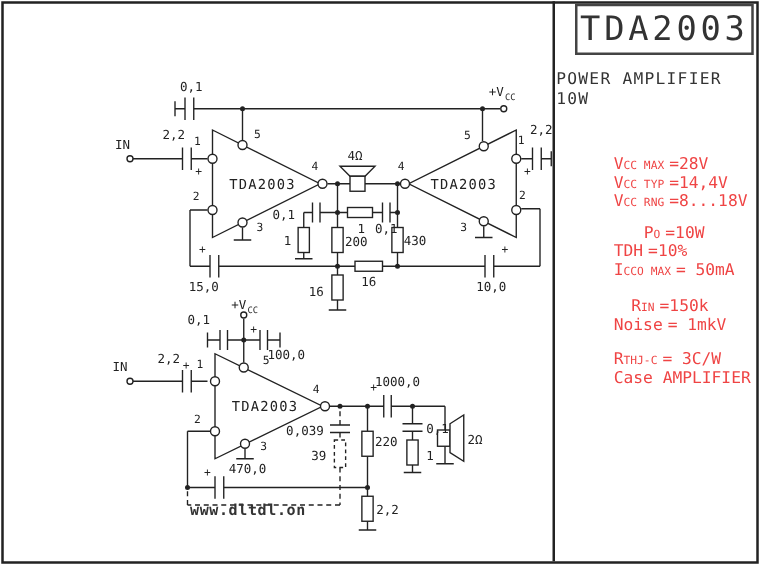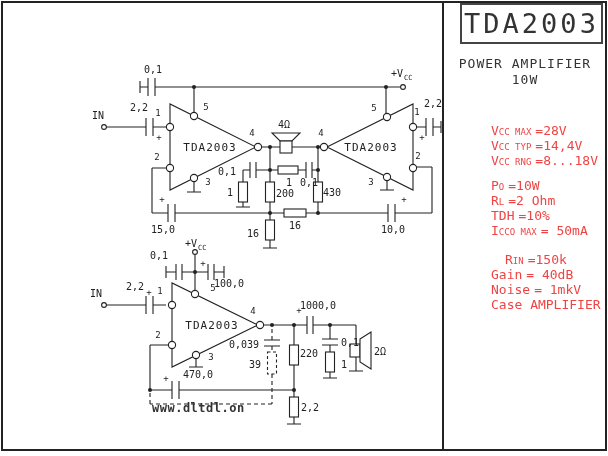--- a/index.html
+++ b/index.html
@@ -5,28 +5,28 @@
   html,body{margin:0;padding:0;background:#fff;}
   #page{position:relative;width:608px;height:456px;background:#fff;overflow:hidden;
         font-family:"DejaVu Sans Mono", monospace;color:#222;}
   #frame{position:absolute;left:1px;top:1px;width:602px;height:446px;border:2px solid #222;}
   #divider{position:absolute;left:442px;top:1px;width:2px;height:448px;background:#222;}
   #schematic-svg{position:absolute;left:0;top:0;}
   
   #title-box{position:absolute;left:460px;top:3px;width:143px;height:41px;border:2px solid #444;
              display:flex;align-items:center;justify-content:center;box-sizing:border-box;}
   #title-box .t{font-size:27px;letter-spacing:3px;color:#333;font-weight:normal;}
-  #subtitle{position:absolute;left:445px;top:56px;width:160px;text-align:center;
+  #subtitle{position:absolute;left:445px;top:56px;width:160px;text-align:left;
             font-size:13px;letter-spacing:1px;color:#333;line-height:16px;}
   #specs{position:absolute;left:491px;top:122px;color:#ef4444;}
   .spec-line{height:15px;line-height:15px;white-space:nowrap;}
   .spec-line .sym{font-size:13px;}
   .spec-line .sub{font-size:9px;letter-spacing:0;}
   .spec-line .val{font-size:13px;white-space:pre;margin-left:4px;}
-  .g2{margin-top:10px;} .g3{margin-top:16px;} .g4{margin-top:14px;margin-left:14px;} .g5{margin-top:12px;}
+  .g2{margin-top:10px;margin-left:24px;} .g3{margin-top:16px;} .g4{margin-top:14px;margin-left:14px;} .g5{margin-top:12px;}
   
   .wire{fill:none;stroke:#222;stroke-width:1.1;}
   .wire-dash{fill:none;stroke:#222;stroke-width:1.1;stroke-dasharray:4 3;}
   .comp{fill:#fff;stroke:#222;stroke-width:1.1;}
   .comp-dash{fill:#fff;stroke:#222;stroke-width:1.1;stroke-dasharray:3 2.5;}
   .pin{fill:#fff;stroke:#222;stroke-width:1.1;}
   .dot{fill:#222;stroke:none;}
   .term{fill:#fff;stroke:#222;stroke-width:1.1;}
   .tri{fill:none;stroke:#222;stroke-width:1.1;stroke-linejoin:miter;}
   text{font-family:"DejaVu Sans Mono", monospace;fill:#222;font-size:10px;}
@@ -227,21 +227,20 @@
   <div id="subtitle">
     <div>POWER AMPLIFIER</div>
     <div>10W</div>
   </div>
 
   <div id="specs">
     <div class="spec-line"><span class="sym">V</span><span class="sub">CC MAX</span><span class="val">=28V</span></div>
     <div class="spec-line"><span class="sym">V</span><span class="sub">CC TYP</span><span class="val">=14,4V</span></div>
     <div class="spec-line"><span class="sym">V</span><span class="sub">CC RNG</span><span class="val">=8...18V</span></div>
     <div class="spec-line g2"><span class="sym">P</span><span class="sub">O</span><span class="val">=10W</span></div>
-    <div class="spec-line"><span class="sym">R</span><span class="sub">L</span><span class="val">=2 Ohm</span></div>
     <div class="spec-line"><span class="sym">TDH</span><span class="sub"></span><span class="val">=10%</span></div>
     <div class="spec-line"><span class="sym">I</span><span class="sub">CCO MAX</span><span class="val">= 50mA</span></div>
     <div class="spec-line g4"><span class="sym">R</span><span class="sub">IN</span><span class="val">=150k</span></div>
-    <div class="spec-line"><span class="sym">Gain</span><span class="sub"></span><span class="val">= 40dB</span></div>
     <div class="spec-line"><span class="sym">Noise</span><span class="sub"></span><span class="val">= 1mkV</span></div>
+    <div class="spec-line g5"><span class="sym">R</span><span class="sub">THJ-C</span><span class="val">= 3C/W</span></div>
     <div class="spec-line"><span class="sym">Case AMPLIFIER</span><span class="sub"></span><span class="val"></span></div>
   </div>
 </div>
 
 </body></html>

